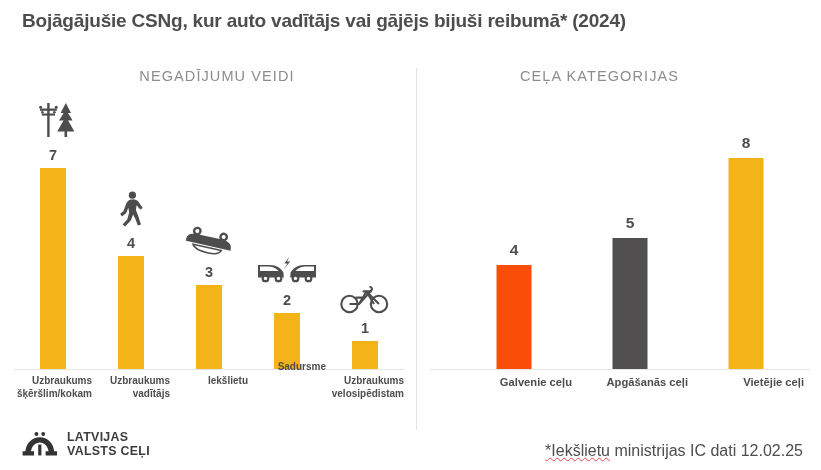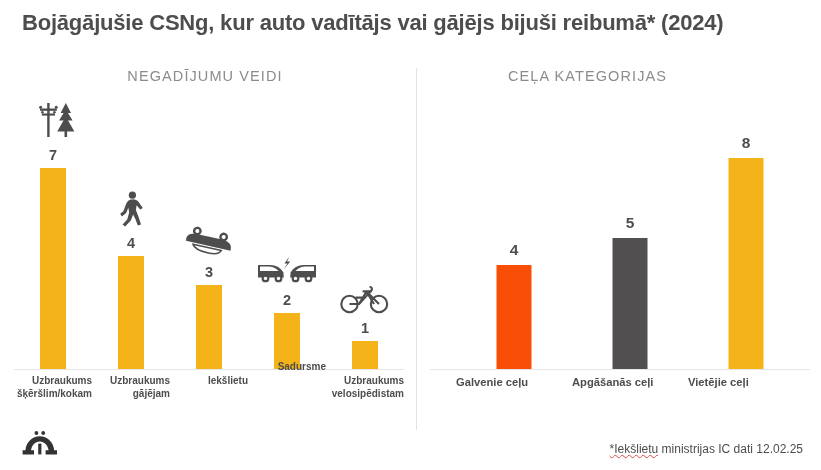--- a/index.html
+++ b/index.html
@@ -15,36 +15,37 @@
     position: relative;
     color: #4a4a4a;
   }
 
   
   #infographic-title {
     position: absolute;
     left: 22px;
     top: 10px;
     width: 790px;
-    font-size: 22px;
+    font-size: 19px;
     font-weight: bold;
     color: #4d4d4d;
     letter-spacing: -0.2px;
     white-space: nowrap;
   }
 
   
   .panel-heading {
     position: absolute;
     font-size: 14.5px;
     font-weight: normal;
     color: #8c8c8c;
     letter-spacing: 1.1px;
     text-align: center;
     white-space: nowrap;
+    margin-left: 12px;
   }
   #left-panel-heading { left: 0px; top: 68px; width: 410px; }
   #right-panel-heading { left: 416px; top: 68px; width: 343px; }
 
   #panel-divider {
     position: absolute;
     left: 416px;
     top: 68px;
     width: 1px;
     height: 362px;
@@ -111,21 +112,21 @@
     color: #4d4d4d;
     text-align: right;
     line-height: 1.32;
     white-space: pre-line;
   }
   .cat-label-right {
     position: absolute;
     font-size: 11.2px;
     font-weight: bold;
     color: #4d4d4d;
-    text-align: left;
+    text-align: right;
     white-space: nowrap;
   }
 
   
   #logo-block {
     position: absolute;
     left: 22px;
     top: 430px;
     display: flex;
     align-items: center;
@@ -135,21 +136,21 @@
     font-size: 12.4px;
     font-weight: bold;
     color: #3d3d3d;
     line-height: 1.16;
     letter-spacing: 0.3px;
   }
   #source-note {
     position: absolute;
     right: 18px;
     top: 442px;
-    font-size: 12px;
+    font-size: 16px;
     color: #4d4d4d;
     white-space: nowrap;
   }
   #source-note .underline-red {
     text-decoration: underline;
     text-decoration-color: #e24a4a;
     text-decoration-style: wavy;
     text-decoration-thickness: 1px;
   }
 </style>
@@ -261,21 +262,21 @@
         <path d="M27.5 7.6 L40 20"></path>
         <path d="M24.5 7.4 L31.8 7.4" stroke-linecap="round"></path>
         <path d="M31.8 7.4 C33.6 5.2 33.2 3.6 31.4 3.0" stroke-linecap="round"></path>
         <path d="M17.2 13.6 L22.6 13.6" stroke-linecap="round"></path>
       </svg>
     </div>
   </div>
 </div>
 
 <div class="cat-label" style="left:14px;  top:374px; width:78px;">Uzbraukums šķēršlim/kokam</div>
-<div class="cat-label" style="left:92px;  top:374px; width:78px;">Uzbraukums gājējam</div>
+<div class="cat-label" style="left:92px;  top:374px; width:78px;">Uzbraukums vadītājs</div>
 <div class="cat-label" style="left:170px; top:374px; width:78px;">Iekšlietu</div>
 <div class="cat-label" style="left:248px; top:360px; width:78px;">Sadursme</div>
 <div class="cat-label" style="left:326px; top:374px; width:78px;">Uzbraukums velosipēdistam</div>
 
 <div id="right-chart" class="chart">
   <div class="baseline"></div>
 
   <div class="bar-slot" style="left:26px; width:116px;">
     <div class="bar" style="width:35px; height:104px; background:#F94E07;"></div>
     <div class="bar-value" style="bottom:110px; font-size:15.5px;">4</div>
@@ -301,15 +302,19 @@
     <svg width="36" height="26" viewBox="0 0 36 26" fill="#333333">
 
       <circle cx="14.4" cy="3.0" r="1.9"></circle>
       <circle cx="21.2" cy="3.0" r="1.9"></circle>
 
       <path d="M17.8 6.2 C10.2 6.2 4.2 12.0 3.4 20.2 L0.6 20.2 L0.6 24.4 L12.0 24.4 L12.0 20.2 L9.0 20.2 C9.8 15.0 13.2 11.4 17.8 11.4 C22.4 11.4 25.8 15.0 26.6 20.2 L23.6 20.2 L23.6 24.4 L35.0 24.4 L35.0 20.2 L32.2 20.2 C31.4 12.0 25.4 6.2 17.8 6.2 Z"></path>
 
       <rect x="16.2" y="13.6" width="3.2" height="10.8"></rect>
     </svg>
   </span>
+  <span id="logo-text">
+    <span>LATVIJAS</span><br>
+    <span>VALSTS CEĻI</span>
+  </span>
 </div>
 
 <div id="source-note"><span class="underline-red">*Iekšlietu</span><span> ministrijas IC dati 12.02.25</span></div>
 
 </body></html>

